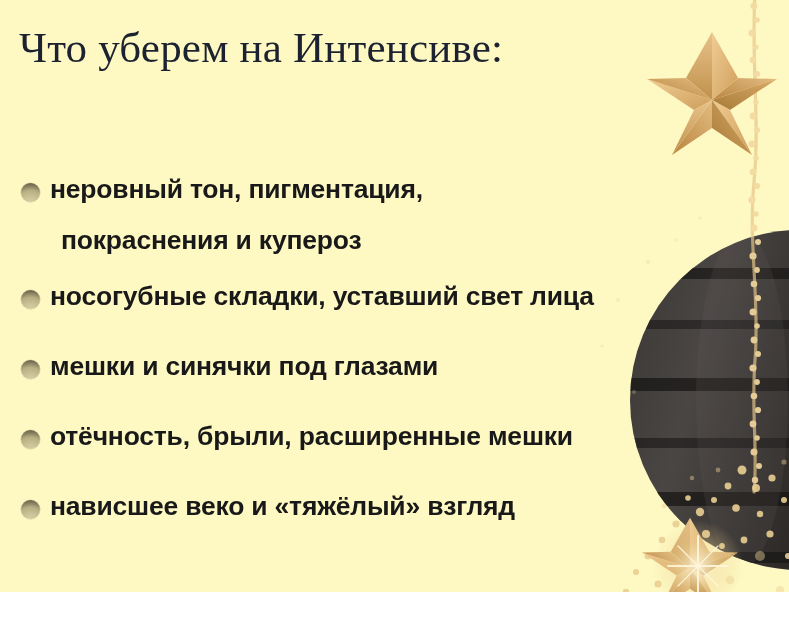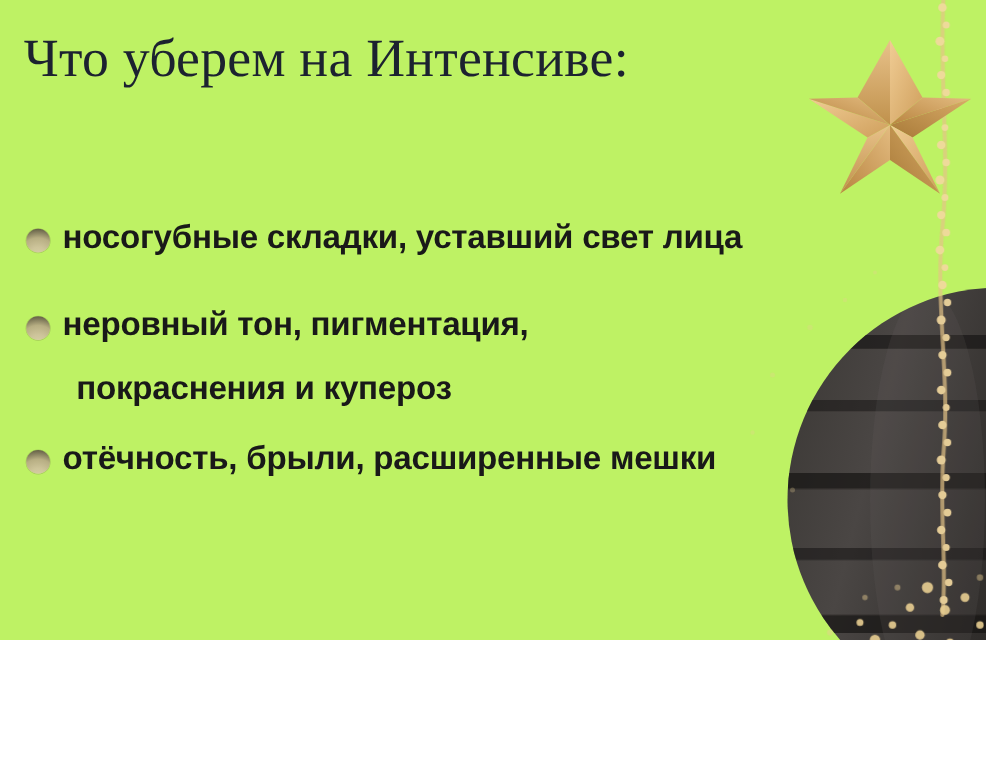--- a/index.html
+++ b/index.html
@@ -8,23 +8,23 @@
     padding: 0;
   }
   body {
     background: #ffffff;
     font-family: "Liberation Sans", sans-serif;
   }
 
   .slide {
     position: relative;
     width: 789px;
-    height: 512px;
+    height: 592px;
     overflow: hidden;
-    background: #bef264;
+    background: #fef9c3;
   }
 
   
   .decor {
     position: absolute;
     inset: 0;
     pointer-events: none;
   }
   .decor svg {
     display: block;
@@ -286,31 +286,39 @@
   </div>
 
   <div class="content">
 
     <h1 class="slide-title">Что уберем на Интенсиве:</h1>
 
     <ul class="bullet-list">
 
       <li class="bullet-item">
         <span class="bullet-dot"></span>
-        <span>носогубные складки, уставший свет лица</span>
-      </li>
-
-      <li class="bullet-item">
-        <span class="bullet-dot"></span>
         <span>неровный тон, пигментация,</span>
         <span class="bullet-line2">покраснения и купероз</span>
       </li>
 
+      <li class="bullet-item">
+        <span class="bullet-dot"></span>
+        <span>носогубные складки, уставший свет лица</span>
+      </li>
+
+      <li class="bullet-item">
+        <span class="bullet-dot"></span>
+        <span>мешки и синячки под глазами</span>
+      </li>
 
       <li class="bullet-item">
         <span class="bullet-dot"></span>
         <span>отёчность, брыли, расширенные мешки</span>
       </li>
 
+      <li class="bullet-item">
+        <span class="bullet-dot"></span>
+        <span>нависшее веко и «тяжёлый» взгляд</span>
+      </li>
 
     </ul>
   </div>
 </div>
 
 </body></html>

